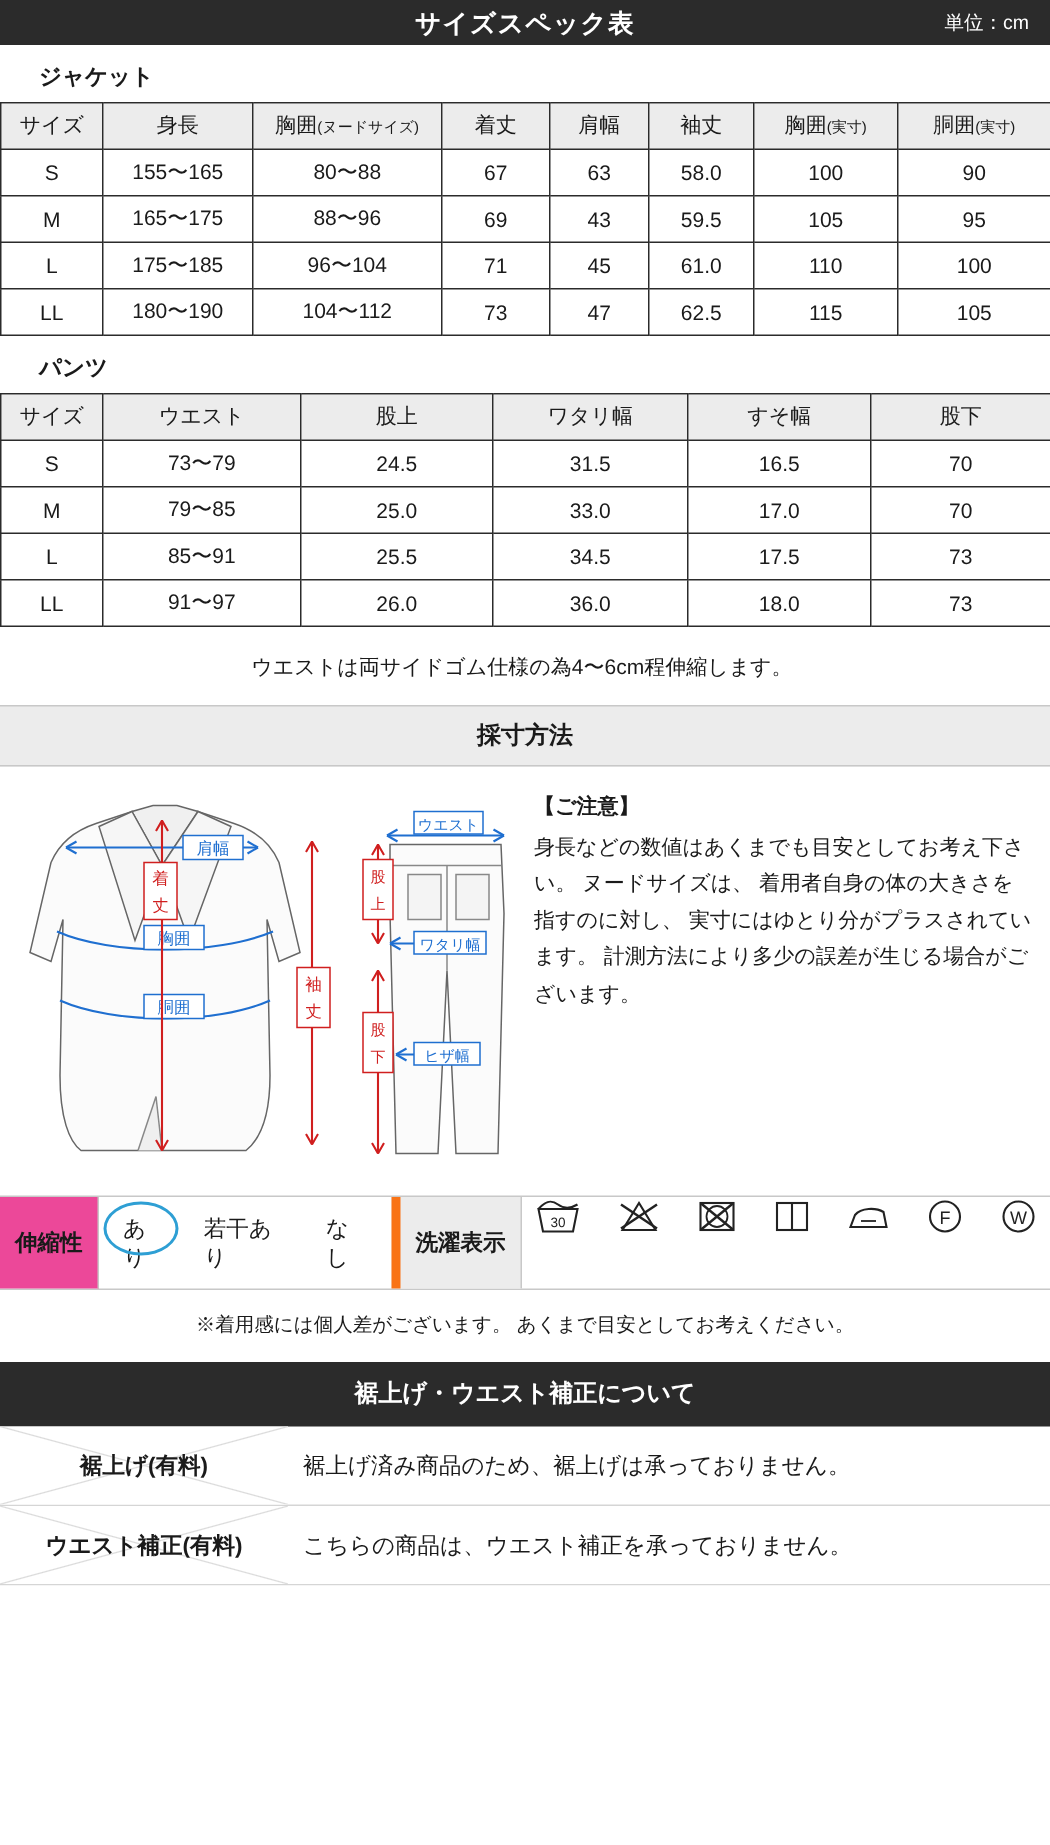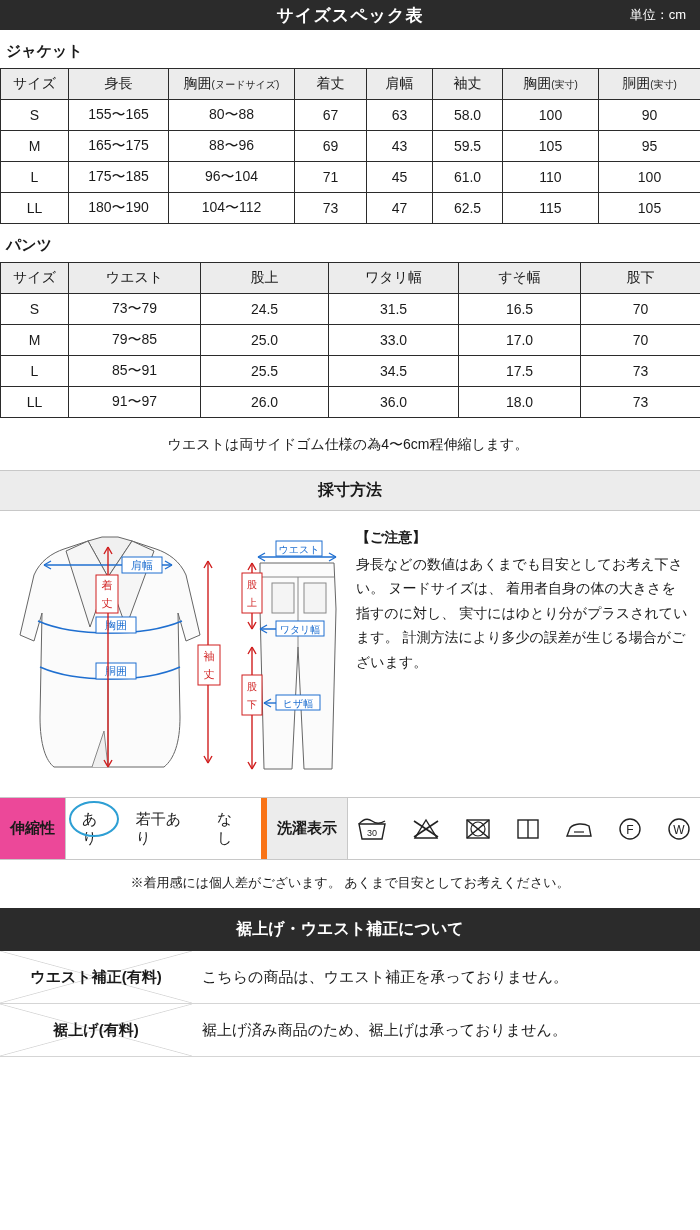--- a/index.html
+++ b/index.html
@@ -32,20 +32,21 @@
     position: absolute;
     right: 14px;
     font-size: 13px;
   }
 
   
   .sec-title {
     font-size: 15px;
     font-weight: bold;
     padding: 12px 6px 7px 6px;
+    margin-left: 20px;
   }
 
   
   table.spec {
     border-collapse: collapse;
     width: 700px;
     table-layout: fixed;
   }
   table.spec th, table.spec td {
     border: 1px solid #2b2b2b;
@@ -150,21 +151,21 @@
     align-items: center;
     justify-content: center;
     font-size: 15px;
     font-weight: bold;
     width: 92px;
     border-left: 6px solid #f97316;
     border-right: 1px solid #c8c8c8;
   }
   .wash-icons {
     display: flex;
-    align-items: center;
+    align-items: flex-start;
     gap: 23px;
     padding: 0 8px;
   }
   .foot-note {
     text-align: center;
     font-size: 13px;
     padding: 14px 6px 16px 6px;
   }
 
   
@@ -492,21 +493,21 @@
         <circle cx="13" cy="13" r="10" fill="none" stroke="#222" stroke-width="1.4"></circle>
         <text x="13" y="18" font-size="12" text-anchor="middle" fill="#222" font-family="'Liberation Sans',sans-serif">W</text>
       </svg>
     </div>
   </div>
 
   <div class="foot-note">※着用感には個人差がございます。 あくまで目安としてお考えください。</div>
 
   <div class="darkbar">裾上げ・ウエスト補正について</div>
   <div class="hem-row">
+    <div class="hem-key">裾上げ(有料)</div>
+    <div class="hem-val">裾上げ済み商品のため、裾上げは承っておりません。</div>
+  </div>
+  <div class="hem-row">
     <div class="hem-key">ウエスト補正(有料)</div>
     <div class="hem-val">こちらの商品は、ウエスト補正を承っておりません。</div>
   </div>
-  <div class="hem-row">
-    <div class="hem-key">裾上げ(有料)</div>
-    <div class="hem-val">裾上げ済み商品のため、裾上げは承っておりません。</div>
-  </div>
 
 </div>
 
 </body></html>

